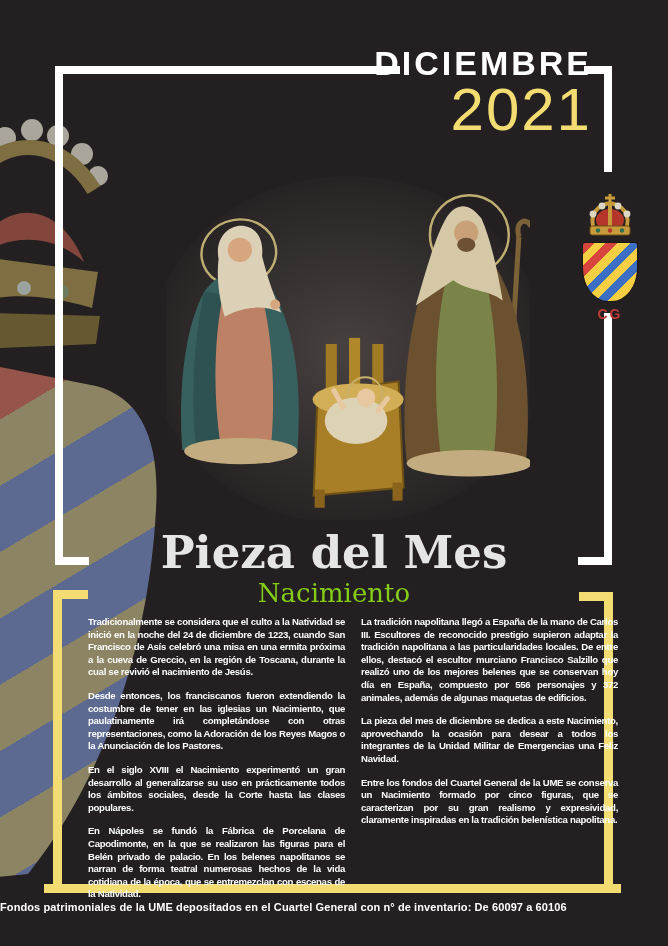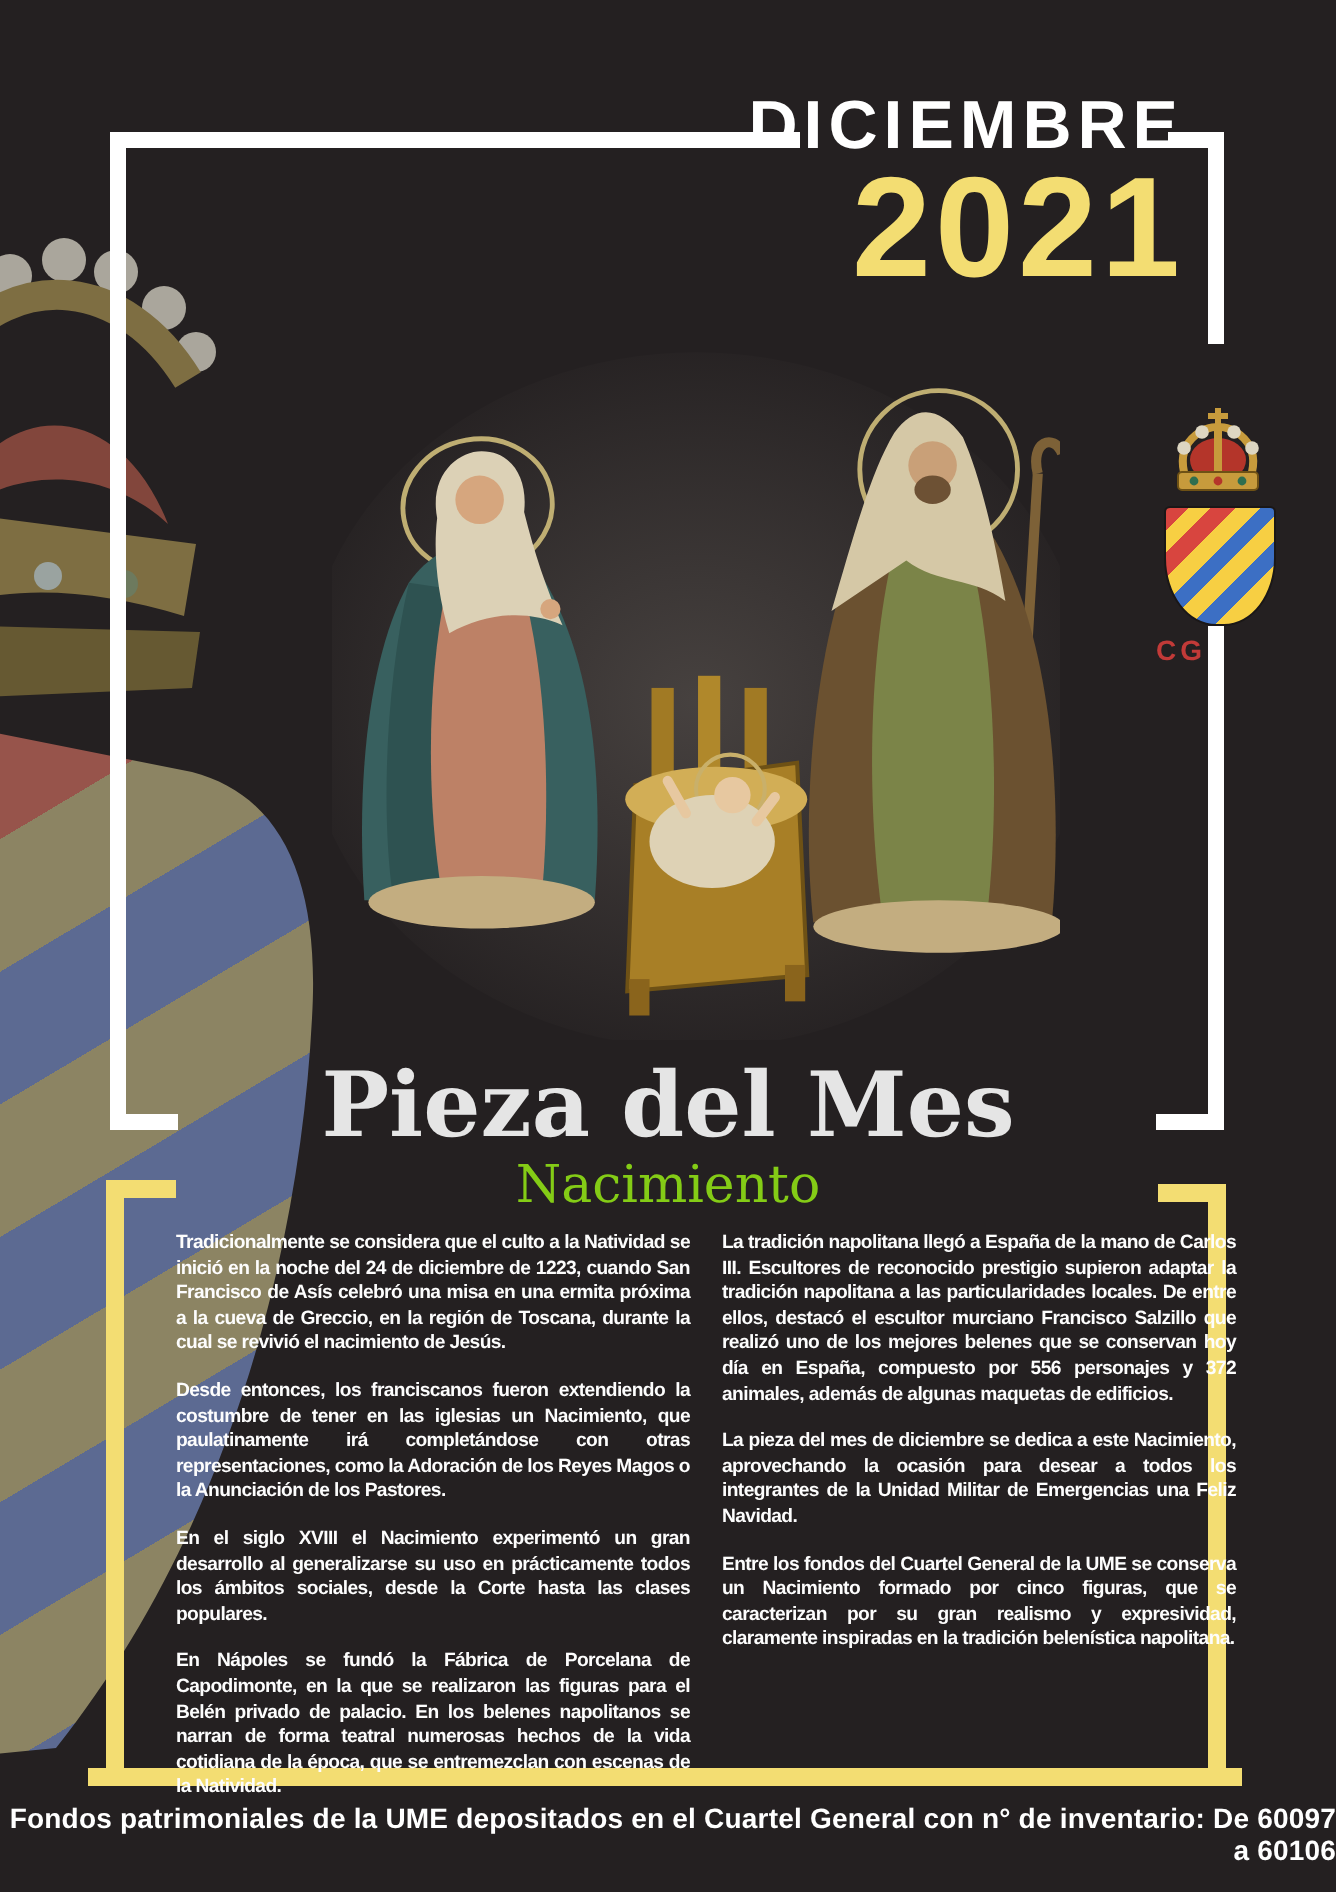--- a/index.html
+++ b/index.html
@@ -11,25 +11,25 @@
   }
   
   .wf{ position:absolute; background:#ffffff; }
   .yf{ position:absolute; background:#f3dd72; }
   
   .header{ position:absolute; top:46px; right:76px; text-align:right; }
   .month{
     font-size:34px; font-weight:700; letter-spacing:3px; color:#ffffff; line-height:1;
   }
   .year{
-    font-size:71px; font-weight:700; letter-spacing:2px; color:#f3dd72;
+    font-size:60px; font-weight:400; letter-spacing:2px; color:#f3dd72;
     line-height:0.92; margin-top:2px;
   }
   
-  .badge{ position:absolute; left:578px; top:202px; width:64px; text-align:left; }
+  .badge{ position:absolute; left:578px; top:192px; width:64px; text-align:center; }
   .badge-shield{
     width:56px; height:60px; margin:0 auto;
     border:1px solid #1a1717;
     border-radius:3px 3px 26px 26px / 3px 3px 34px 34px;
     background:linear-gradient(135deg,
       #d8453f 0 10%, #f7cf43 10% 20%, #d8453f 20% 31%, #f7cf43 31% 42%,
       #3c6fc4 42% 52%, #f7cf43 52% 63%, #3c6fc4 63% 74%, #f7cf43 74% 86%, #3c6fc4 86% 100%);
   }
   .badge-cg{
     margin-top:4px; font-size:14px; font-weight:700; letter-spacing:2px; color:#c23a38;
@@ -49,22 +49,22 @@
     position:absolute; left:88px; top:616px; width:530px;
     display:flex; gap:16px;
   }
   .col{ width:257px; }
   .col p{
     font-size:9.6px; font-weight:700; letter-spacing:-0.3px; line-height:12.6px;
     text-align:justify; color:#fdfdfd; margin-bottom:11px;
   }
   
   .footer{
-    position:absolute; left:0; right:0; top:901px; text-align:right;
-    font-size:14px; font-weight:700; letter-spacing:0.1px; color:#fff;
+    position:absolute; left:0; right:0; top:901px; text-align:left;
+    font-size:11px; font-weight:700; letter-spacing:0.1px; color:#fff;
   }
   
   .figures{ position:absolute; left:166px; top:176px; width:364px; height:344px; }
   .crest{ position:absolute; left:0; top:104px; width:170px; height:780px; }
 </style>
 </head>
 <body>
 
 <div class="page">
 

